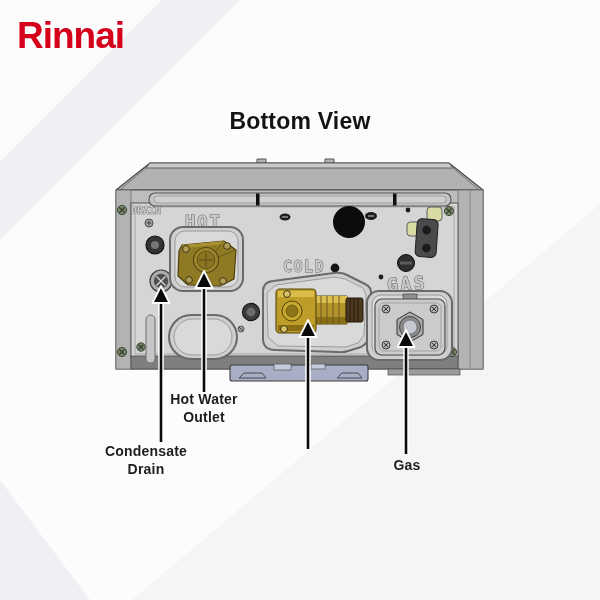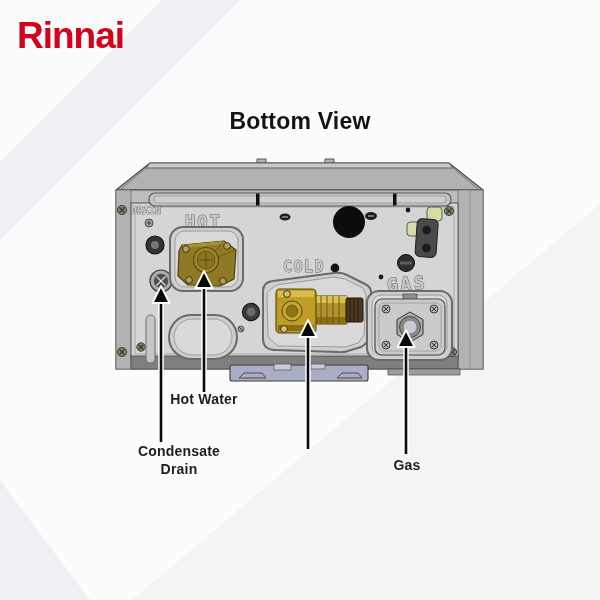--- a/index.html
+++ b/index.html
@@ -12,21 +12,21 @@
   .bg3{background:#f0f0f4;clip-path:polygon(0 80%,15% 100%,0 100%);}
   .logo{position:absolute;left:17px;top:15px;font-size:37px;font-weight:700;
         color:#d50019;letter-spacing:-1px;}
   .title{position:absolute;left:0;right:0;top:108px;text-align:center;
          font-size:23px;font-weight:700;color:#131313;letter-spacing:.2px;}
   .drawing{position:absolute;left:0;top:0;}
   .callout{position:absolute;width:150px;text-align:center;font-weight:bold;
            font-size:14px;line-height:1.26;color:#1d1d1d;letter-spacing:.2px;}
   .callout .l{display:block;}
   .co-hot{left:129px;top:391px;}
-  .co-drain{left:104px;top:443px;}
+  .co-drain{left:71px;top:443px;}
   .co-cold{left:232px;top:451px;}
   .co-gas{left:332px;top:457px;}
   .eng{font-family:"DejaVu Sans Mono",monospace;font-weight:bold;fill:#c9c9c9;
        stroke:#5e5e5e;paint-order:stroke;}
   .eng-drain{font-size:10px;stroke-width:.7;}
   .eng-hot{font-size:17px;stroke-width:1;letter-spacing:2px;}
   .eng-cold{font-size:15px;stroke-width:.9;letter-spacing:1.5px;}
   .eng-gas{font-size:18px;stroke-width:1;letter-spacing:2.5px;}
   .co-line-halo{stroke:#ffffff;stroke-width:5.5;}
   .co-line{stroke:#0a0a0a;stroke-width:2.6;}
@@ -242,20 +242,21 @@
     <polygon points="204,271 195.5,288 212.5,288" class="co-tri"></polygon>
     <line x1="308" y1="336" x2="308" y2="449" class="co-line"></line>
     <polygon points="308,320 299.5,337 316.5,337" class="co-tri"></polygon>
     <line x1="406" y1="346" x2="406" y2="454" class="co-line"></line>
     <polygon points="406,330 397.5,347 414.5,347" class="co-tri"></polygon>
   </g>
 </svg>
 
 <div class="callout co-hot">
   <span class="l">Hot Water</span>
+  <span class="l">Outlet</span>
 </div>
 <div class="callout co-drain">
   <span class="l">Condensate</span>
   <span class="l">Drain</span>
 </div>
 <div class="callout co-cold">
 </div>
 <div class="callout co-gas">
   <span class="l">Gas</span>
 </div>

